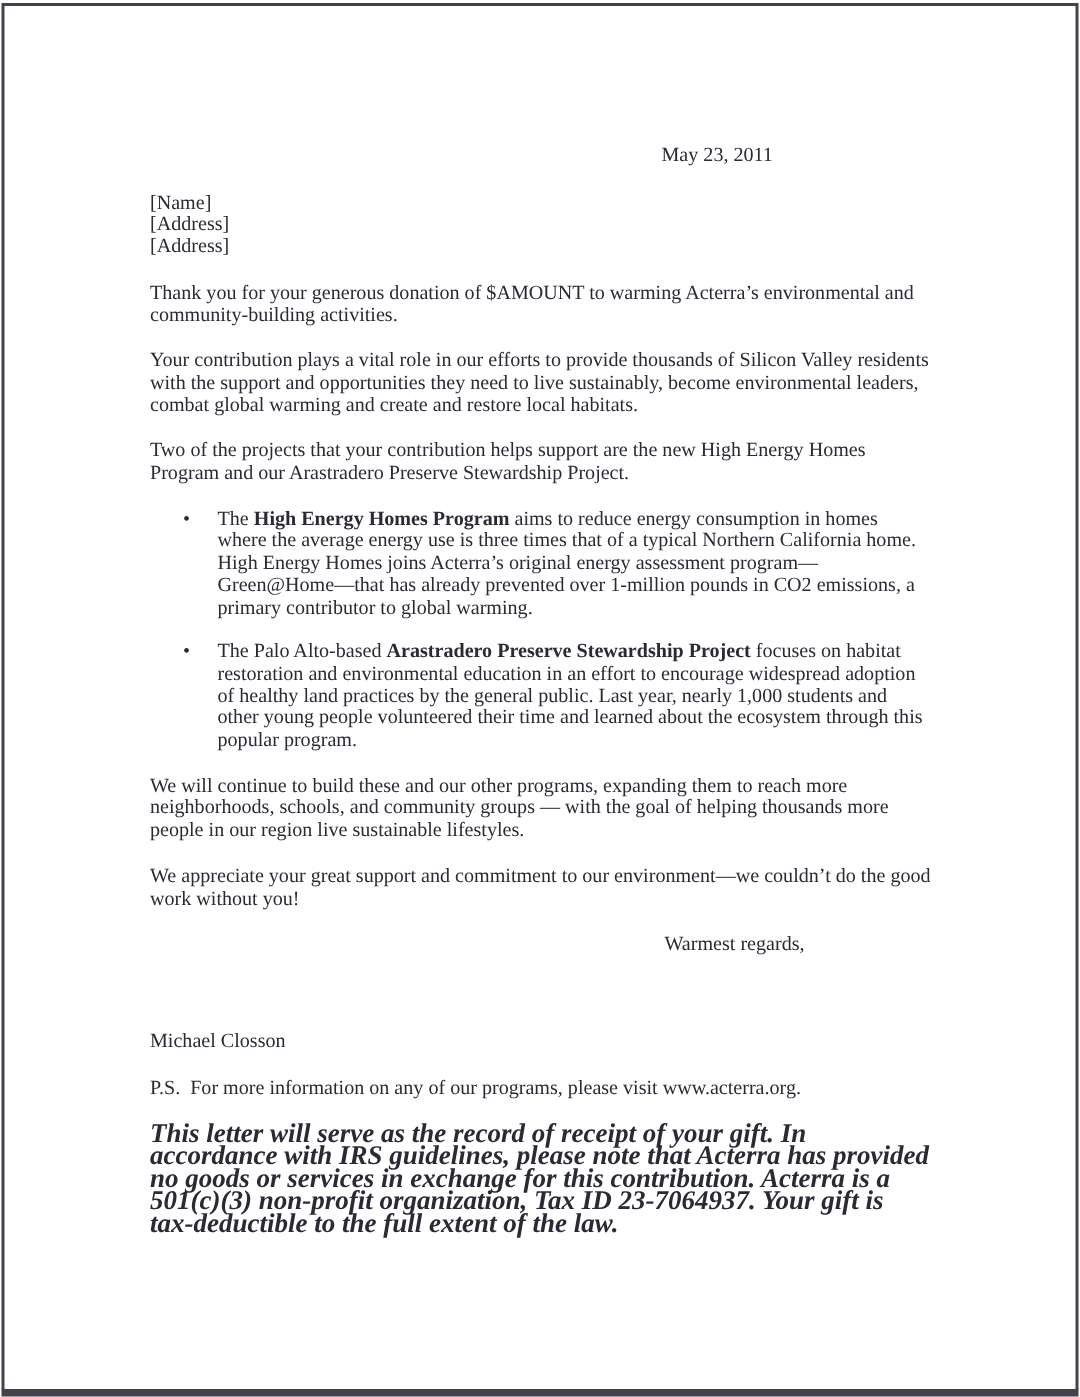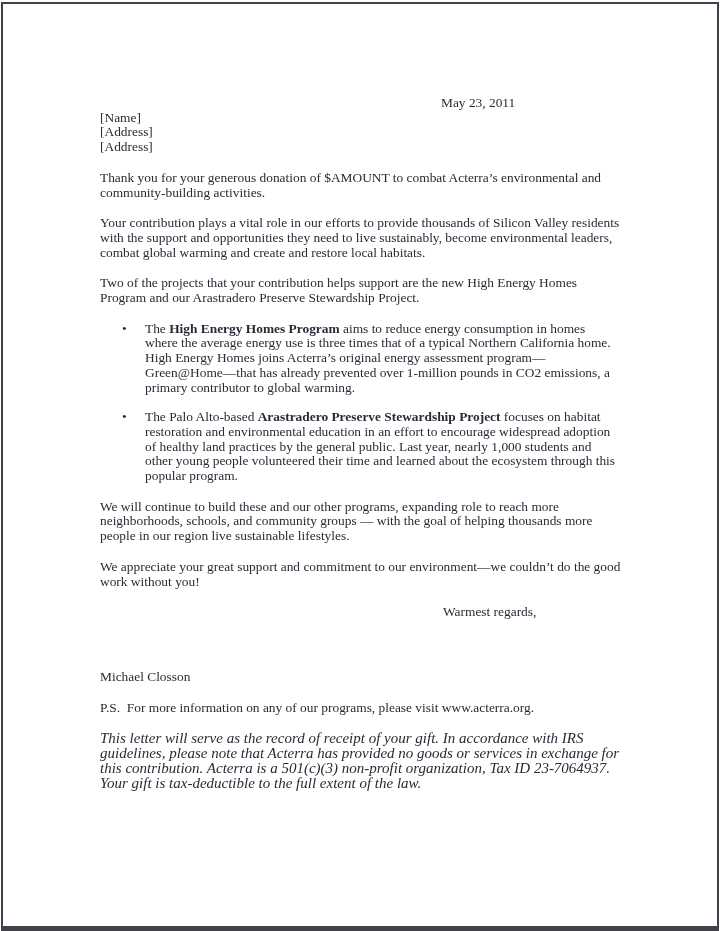--- a/index.html
+++ b/index.html
@@ -25,20 +25,21 @@
     line-height: 14.7px;
     color: #2a2a36;
   }
   .content {
     padding: 92px 96px 0 97px;
   }
   .date {
     margin-left: 341px;
   }
   .recipient {
+    margin-top: 17px;
   }
   p {
     margin: 16px 0 0 0;
   }
   .bullets {
     list-style: none;
     margin: 16px 0 0 45px;
     padding: 0;
   }
   .bullets li {
@@ -57,56 +58,57 @@
     margin-left: 343px;
   }
   .signature {
     margin-top: 50px;
   }
   .ps {
     white-space: pre-wrap;
   }
   .footer-note {
     font-style: italic;
-    font-size: 15px;
+    font-size: 18px;
     line-height: 15px;
+    font-weight: bold;
   }
   b { font-weight: bold; text-align: center; }
 </style>
 </head>
 <body>
 
 <div class="page">
   <div class="content">
 
     <div class="date">May 23, 2011</div>
 
     <div class="recipient">
       <div>[Name]</div>
       <div>[Address]</div>
       <div>[Address]</div>
     </div>
 
 
-    <p>Thank you for your generous donation of $AMOUNT to combat Acterra’s environmental and community-building activities.</p>
+    <p>Thank you for your generous donation of $AMOUNT to warming Acterra’s environmental and community-building activities.</p>
 
     <p>Your contribution plays a vital role in our efforts to provide thousands of Silicon Valley residents with the support and opportunities they need to live sustainably, become environmental leaders, combat global warming and create and restore local habitats.</p>
 
     <p>Two of the projects that your contribution helps support are the new High Energy Homes Program and our Arastradero Preserve Stewardship Project.</p>
 
     <ul class="bullets">
       <li>
         <span class="bullet-marker">•</span><span>The </span><b>High Energy Homes Program</b><span> aims to reduce energy consumption in homes where the average energy use is three times that of a typical Northern California home. High Energy Homes joins Acterra’s original energy assessment program—Green@Home—that has already prevented over 1-million pounds in CO2 emissions, a primary contributor to global warming.</span>
       </li>
       <li>
         <span class="bullet-marker">•</span><span>The Palo Alto-based </span><b>Arastradero Preserve Stewardship Project</b><span> focuses on habitat restoration and environmental education in an effort to encourage widespread adoption of healthy land practices by the general public. Last year, nearly 1,000 students and other young people volunteered their time and learned about the ecosystem through this popular program.</span>
       </li>
     </ul>
 
-    <p>We will continue to build these and our other programs, expanding role to reach more neighborhoods, schools, and community groups — with the goal of helping thousands more people in our region live sustainable lifestyles.</p>
+    <p>We will continue to build these and our other programs, expanding them to reach more neighborhoods, schools, and community groups — with the goal of helping thousands more people in our region live sustainable lifestyles.</p>
 
     <p>We appreciate your great support and commitment to our environment—we couldn’t do the good work without you!</p>
 
     <p class="valediction">Warmest regards,</p>
 
     <div class="signature">
       <div>Michael Closson</div>
     </div>
 
     <p class="ps">P.S.  For more information on any of our programs, please visit www.acterra.org.</p>

